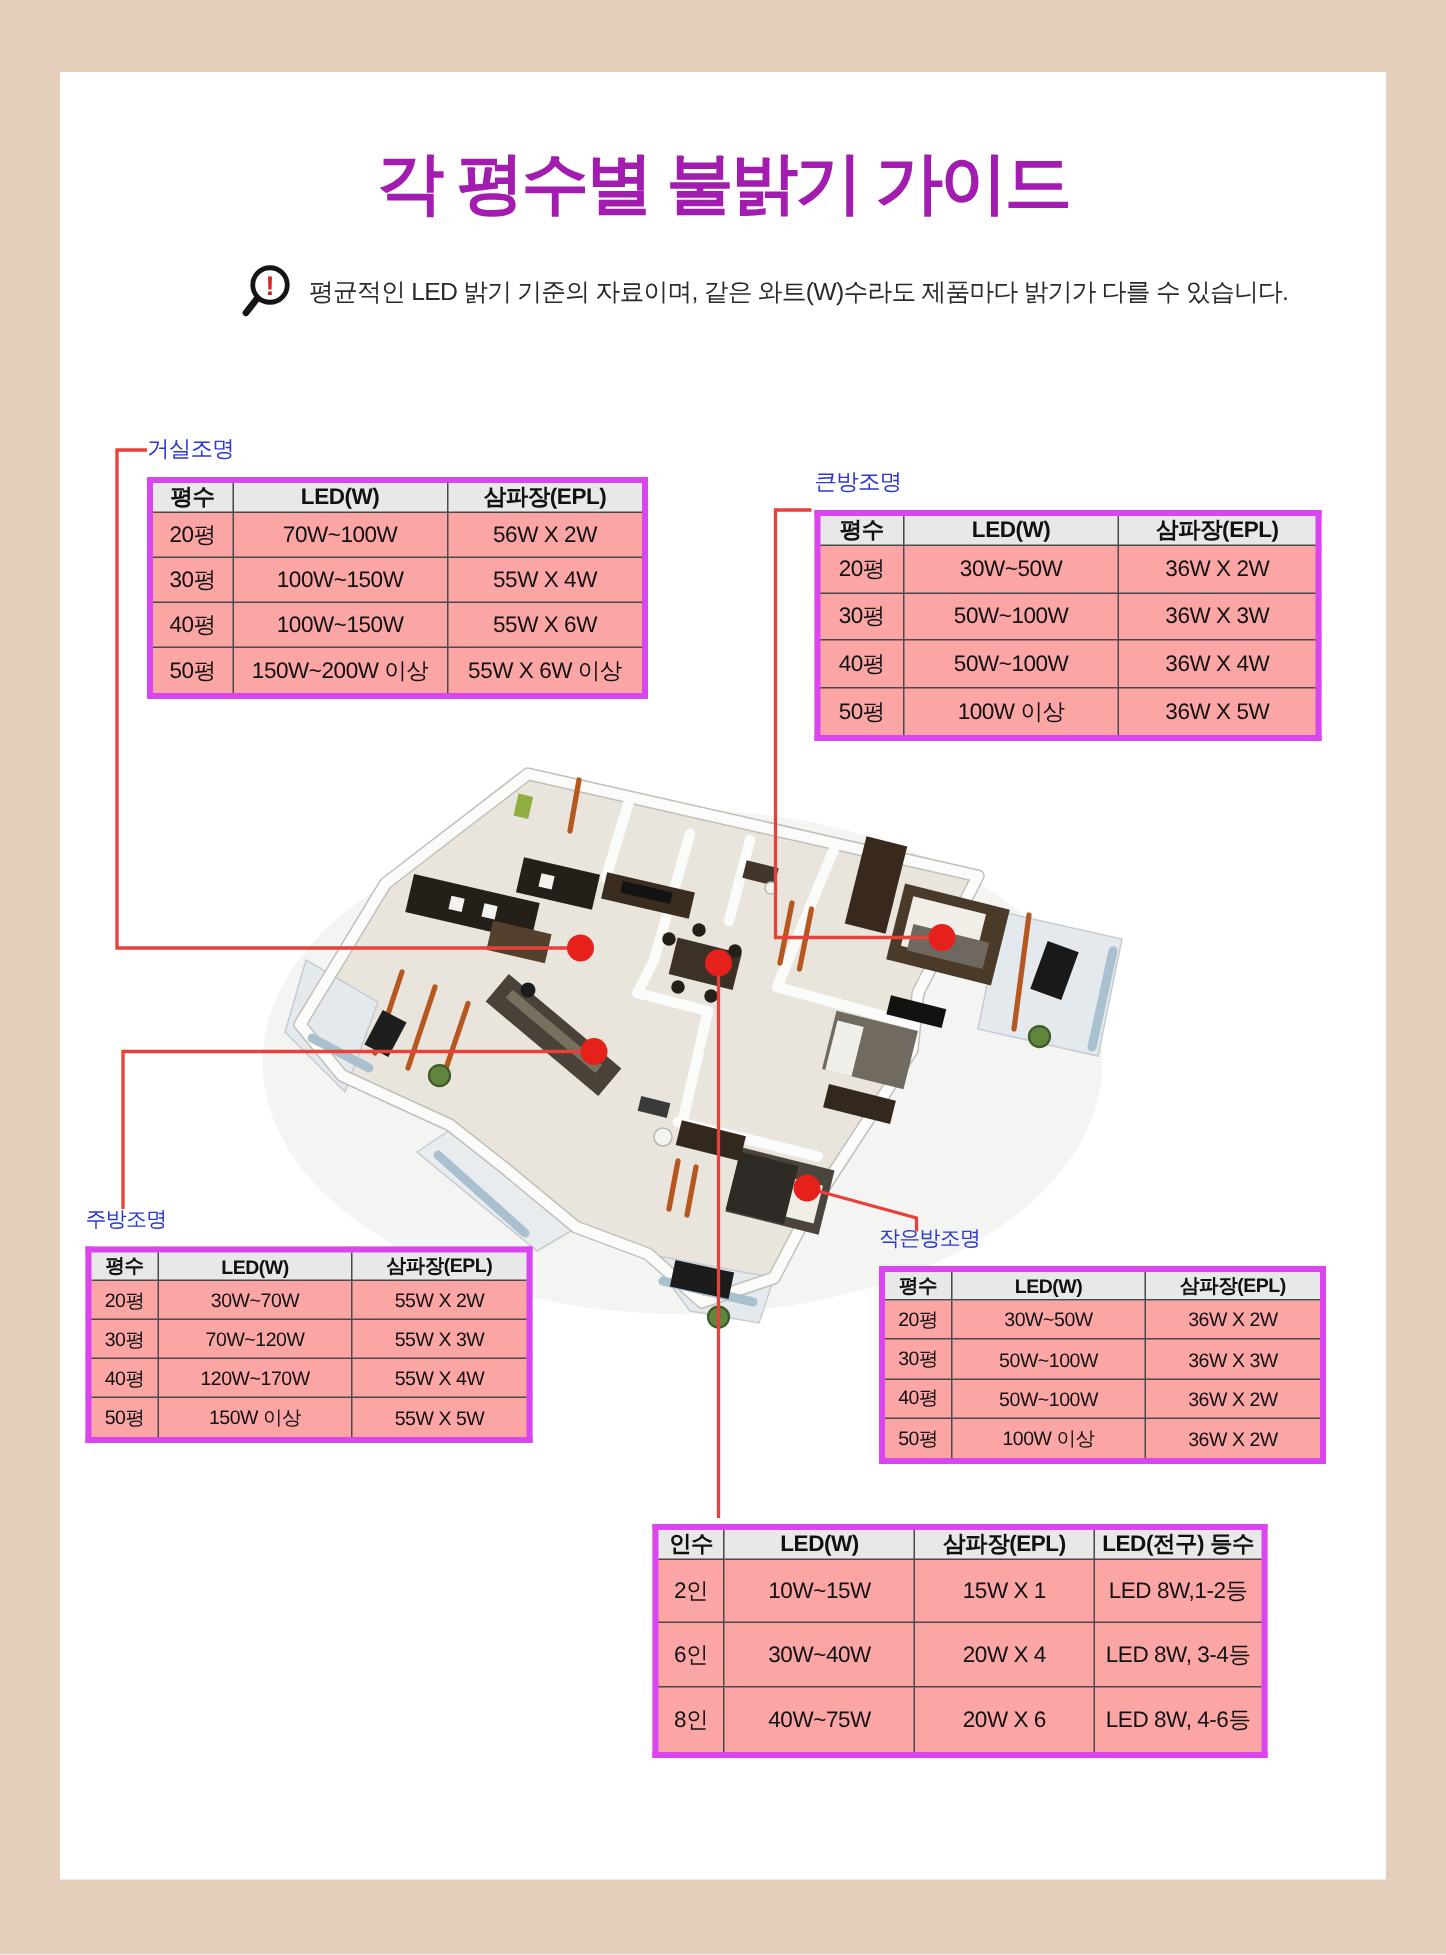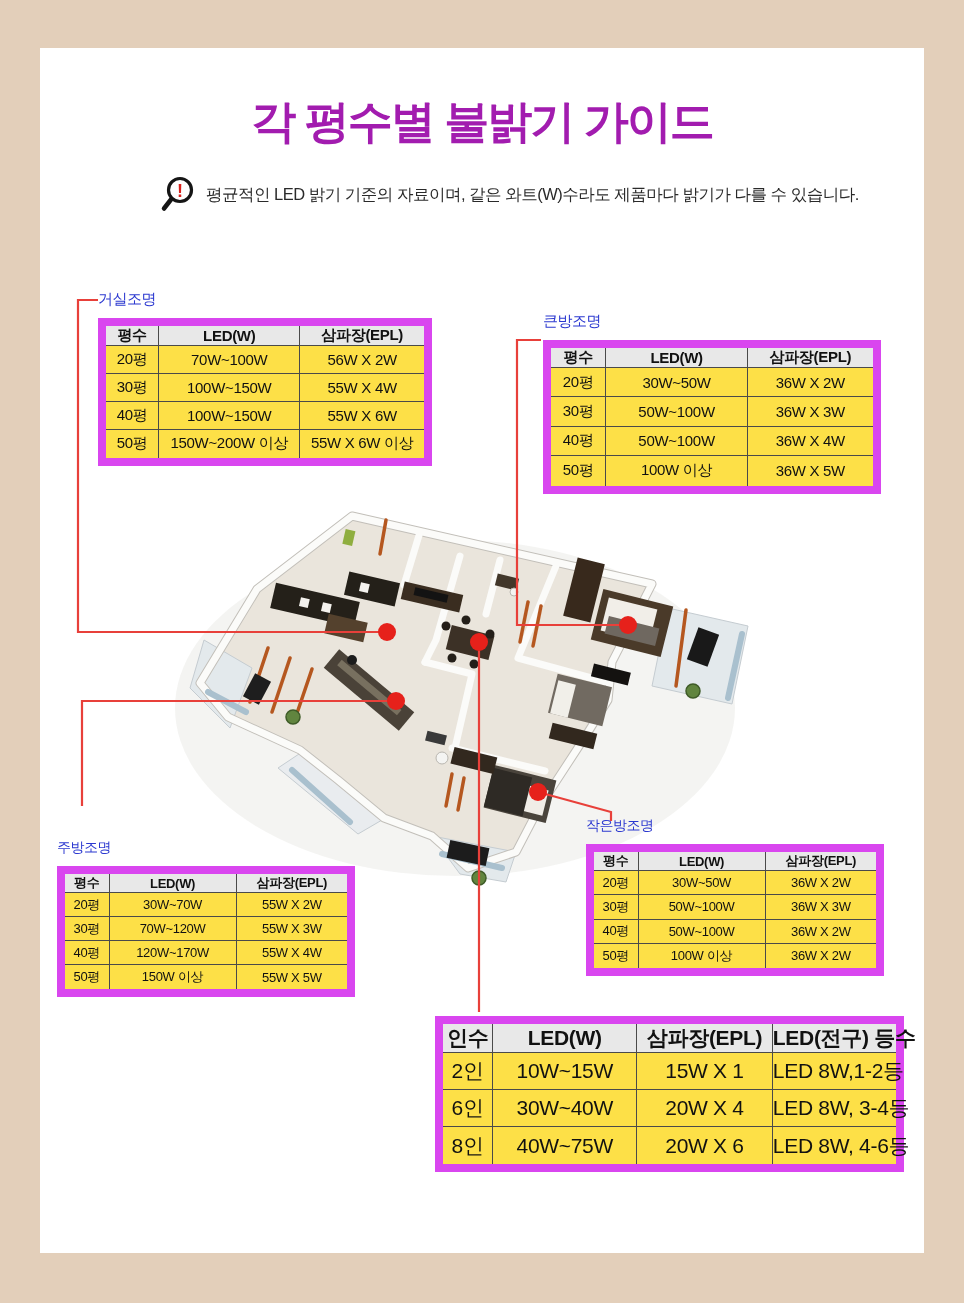--- a/index.html
+++ b/index.html
@@ -10,51 +10,51 @@
   .title{position:absolute;left:0;top:92px;width:964px;text-align:center;
          font-size:45px;font-weight:900;color:#a21caf;letter-spacing:-2px;}
 
   .notice{position:absolute;left:160px;top:174px;display:flex;align-items:center;gap:8px;}
   .notice-text{font-size:16.5px;color:#2a2a2a;letter-spacing:-0.5px;}
 
   .overlay{position:absolute;left:0;top:0;width:964px;height:1303px;pointer-events:none;z-index:5;}
 
   .tbl-section{position:absolute;z-index:10;}
   .tbl-label{color:#2b38d0;font-weight:400;font-size:15px;letter-spacing:-0.5px;margin-bottom:9px;}
-  table.tbl{border-collapse:collapse;table-layout:fixed;background:#fde047;
-            border:8px solid #d946ef;color:#111;}
+  table.tbl{border-collapse:collapse;table-layout:fixed;background:#fca5a5;
+            border:4px solid #d946ef;color:#111;}
   table.tbl th,table.tbl td{border:1.5px solid #4a4a4a;text-align:center;vertical-align:middle;
             padding:0;font-weight:400;letter-spacing:-0.3px;white-space:nowrap;}
   table.tbl th{background:#e8e8e8;font-weight:600;}
 
   
   #sec-living{left:98px;top:290px;}
   #sec-living table{width:334px;height:148px;font-size:15px;}
   #sec-living th:nth-child(1),#sec-living td:nth-child(1){width:16%;}
   #sec-living th:nth-child(2),#sec-living td:nth-child(2){width:43%;}
   
   #sec-big{left:543px;top:312px;}
   #sec-big table{width:338px;height:154px;font-size:15px;}
   #sec-big th:nth-child(1),#sec-big td:nth-child(1){width:16.5%;}
   #sec-big th:nth-child(2),#sec-big td:nth-child(2){width:42.5%;}
   
-  #sec-kitchen{left:57px;top:839px;}
+  #sec-kitchen{left:57px;top:804px;}
   #sec-kitchen table{width:298px;height:131px;font-size:13px;}
   #sec-kitchen .tbl-label{font-size:14px;}
   #sec-kitchen th:nth-child(1),#sec-kitchen td:nth-child(1){width:15%;}
   #sec-kitchen th:nth-child(2),#sec-kitchen td:nth-child(2){width:43.5%;}
   
   #sec-small{left:586px;top:817px;}
   #sec-small table{width:298px;height:132px;font-size:13px;}
   #sec-small .tbl-label{font-size:14px;}
   #sec-small th:nth-child(1),#sec-small td:nth-child(1){width:15%;}
   #sec-small th:nth-child(2),#sec-small td:nth-child(2){width:43.5%;}
   
   #sec-dining{left:435px;top:1016px;}
-  #sec-dining table{width:469px;height:156px;font-size:21px;}
+  #sec-dining table{width:410px;height:156px;font-size:15px;}
   #sec-dining th:nth-child(1),#sec-dining td:nth-child(1){width:10.7%;}
   #sec-dining th:nth-child(2),#sec-dining td:nth-child(2){width:31%;}
   #sec-dining th:nth-child(3),#sec-dining td:nth-child(3){width:29.2%;}
 </style>
 </head>
 <body>
 
 <div class="page">
   <div class="canvas"></div>
 

